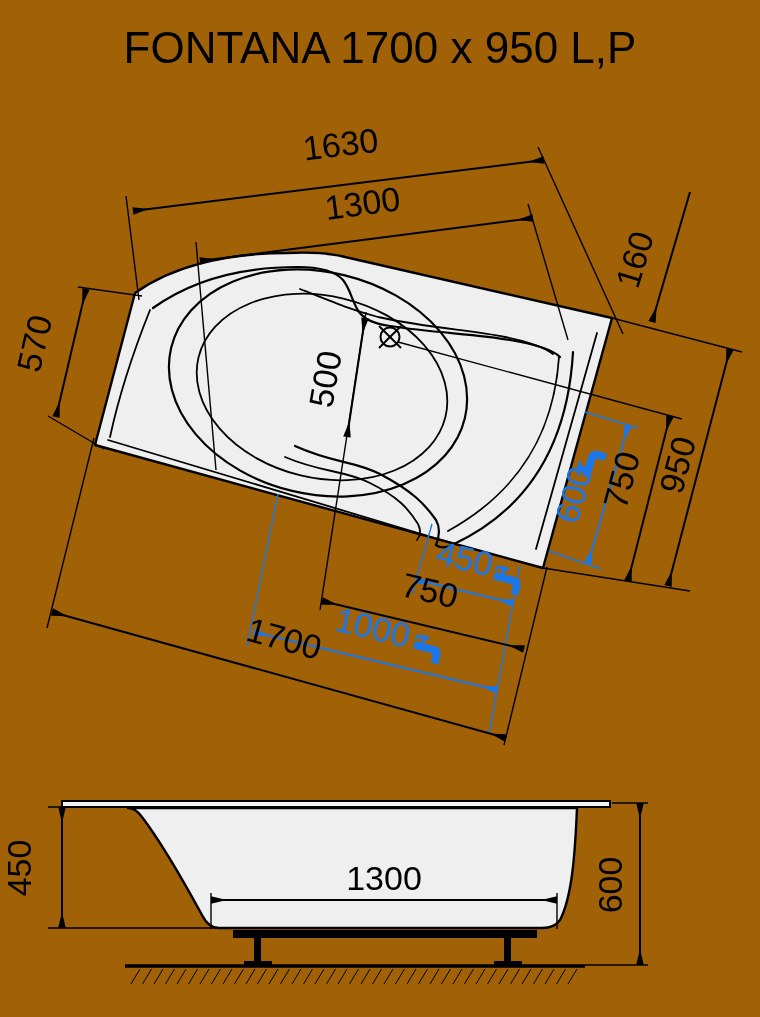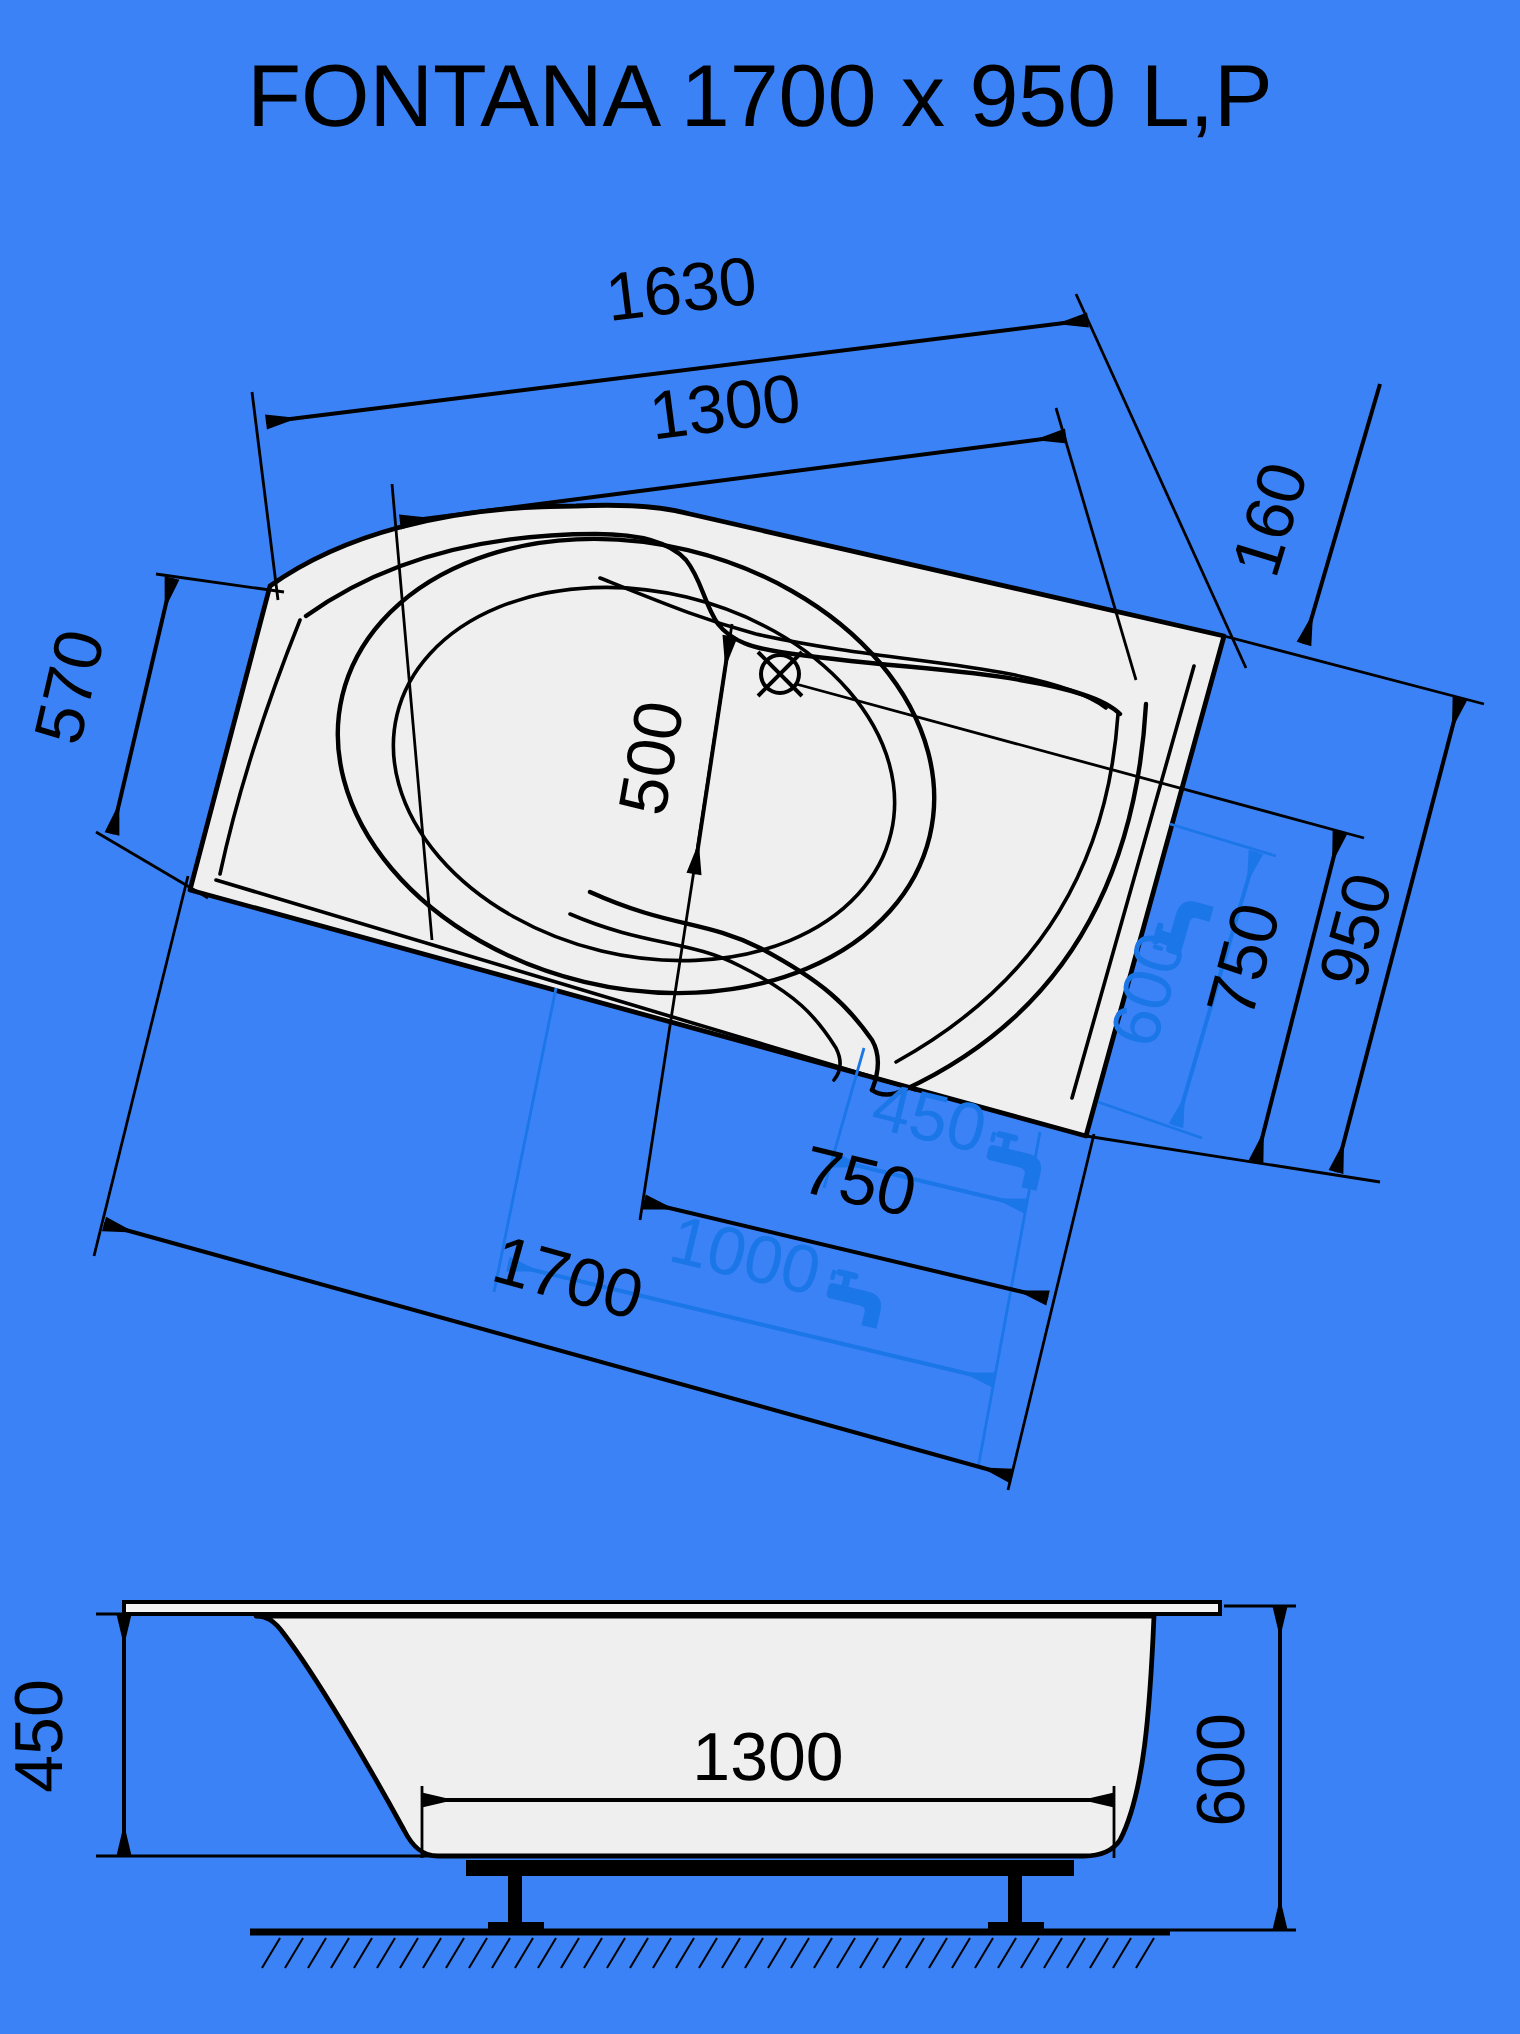--- a/index.html
+++ b/index.html
@@ -1,19 +1,19 @@
 <!DOCTYPE html>
 <html><head>
 <meta charset="utf-8">
 <style>
   html,body{margin:0;padding:0;background:#ffffff;}
   .page{
     position:relative;
     width:760px;height:1017px;
-    background:#3b82f6;
+    background:#a16207;
     font-family:"Liberation Sans", sans-serif;
     overflow:hidden;
   }
   svg{display:block;}
   .outline{fill:#EFEFEF;stroke:#000;stroke-width:2.4;stroke-linejoin:round;}
   .rim{fill:#F4F4F4;stroke:#000;stroke-width:2;}
   .c22{fill:none;stroke:#000;stroke-width:2.2;stroke-linecap:round;}
   .c18{fill:none;stroke:#000;stroke-width:1.8;stroke-linecap:round;}
   .dim{stroke:#000;stroke-width:2;fill:none;}
   .ext{stroke:#000;stroke-width:1.4;fill:none;}

